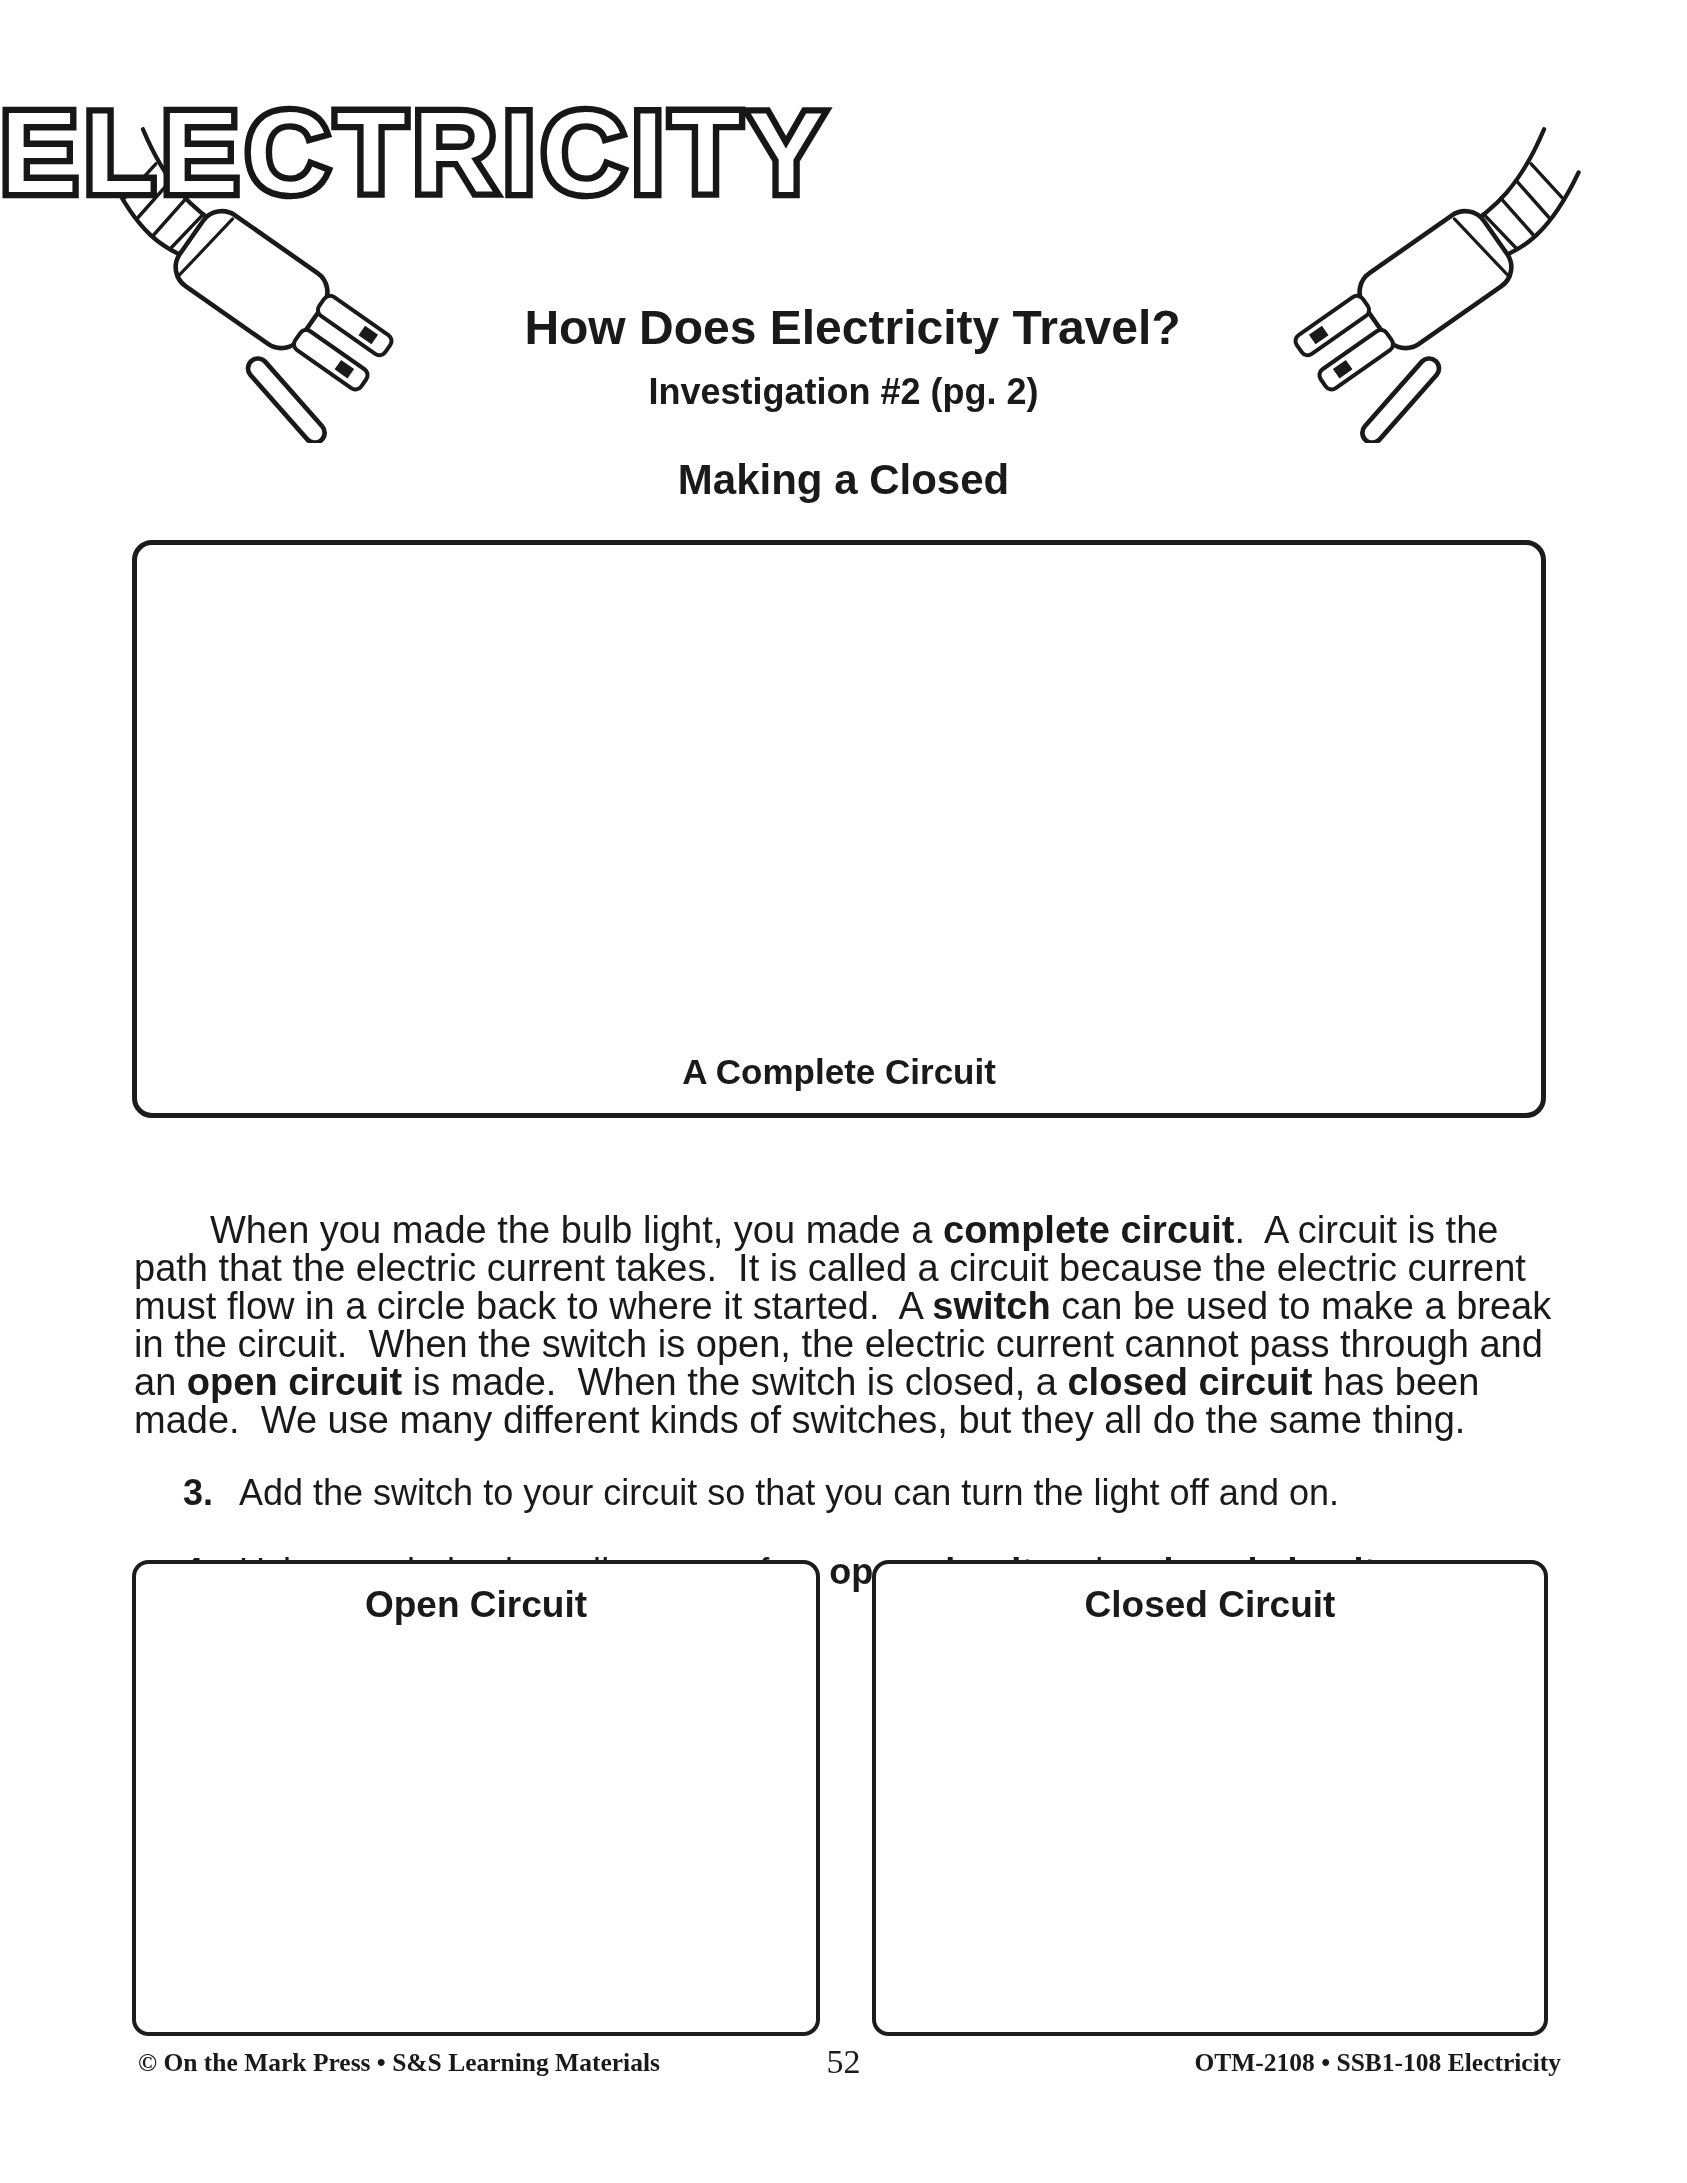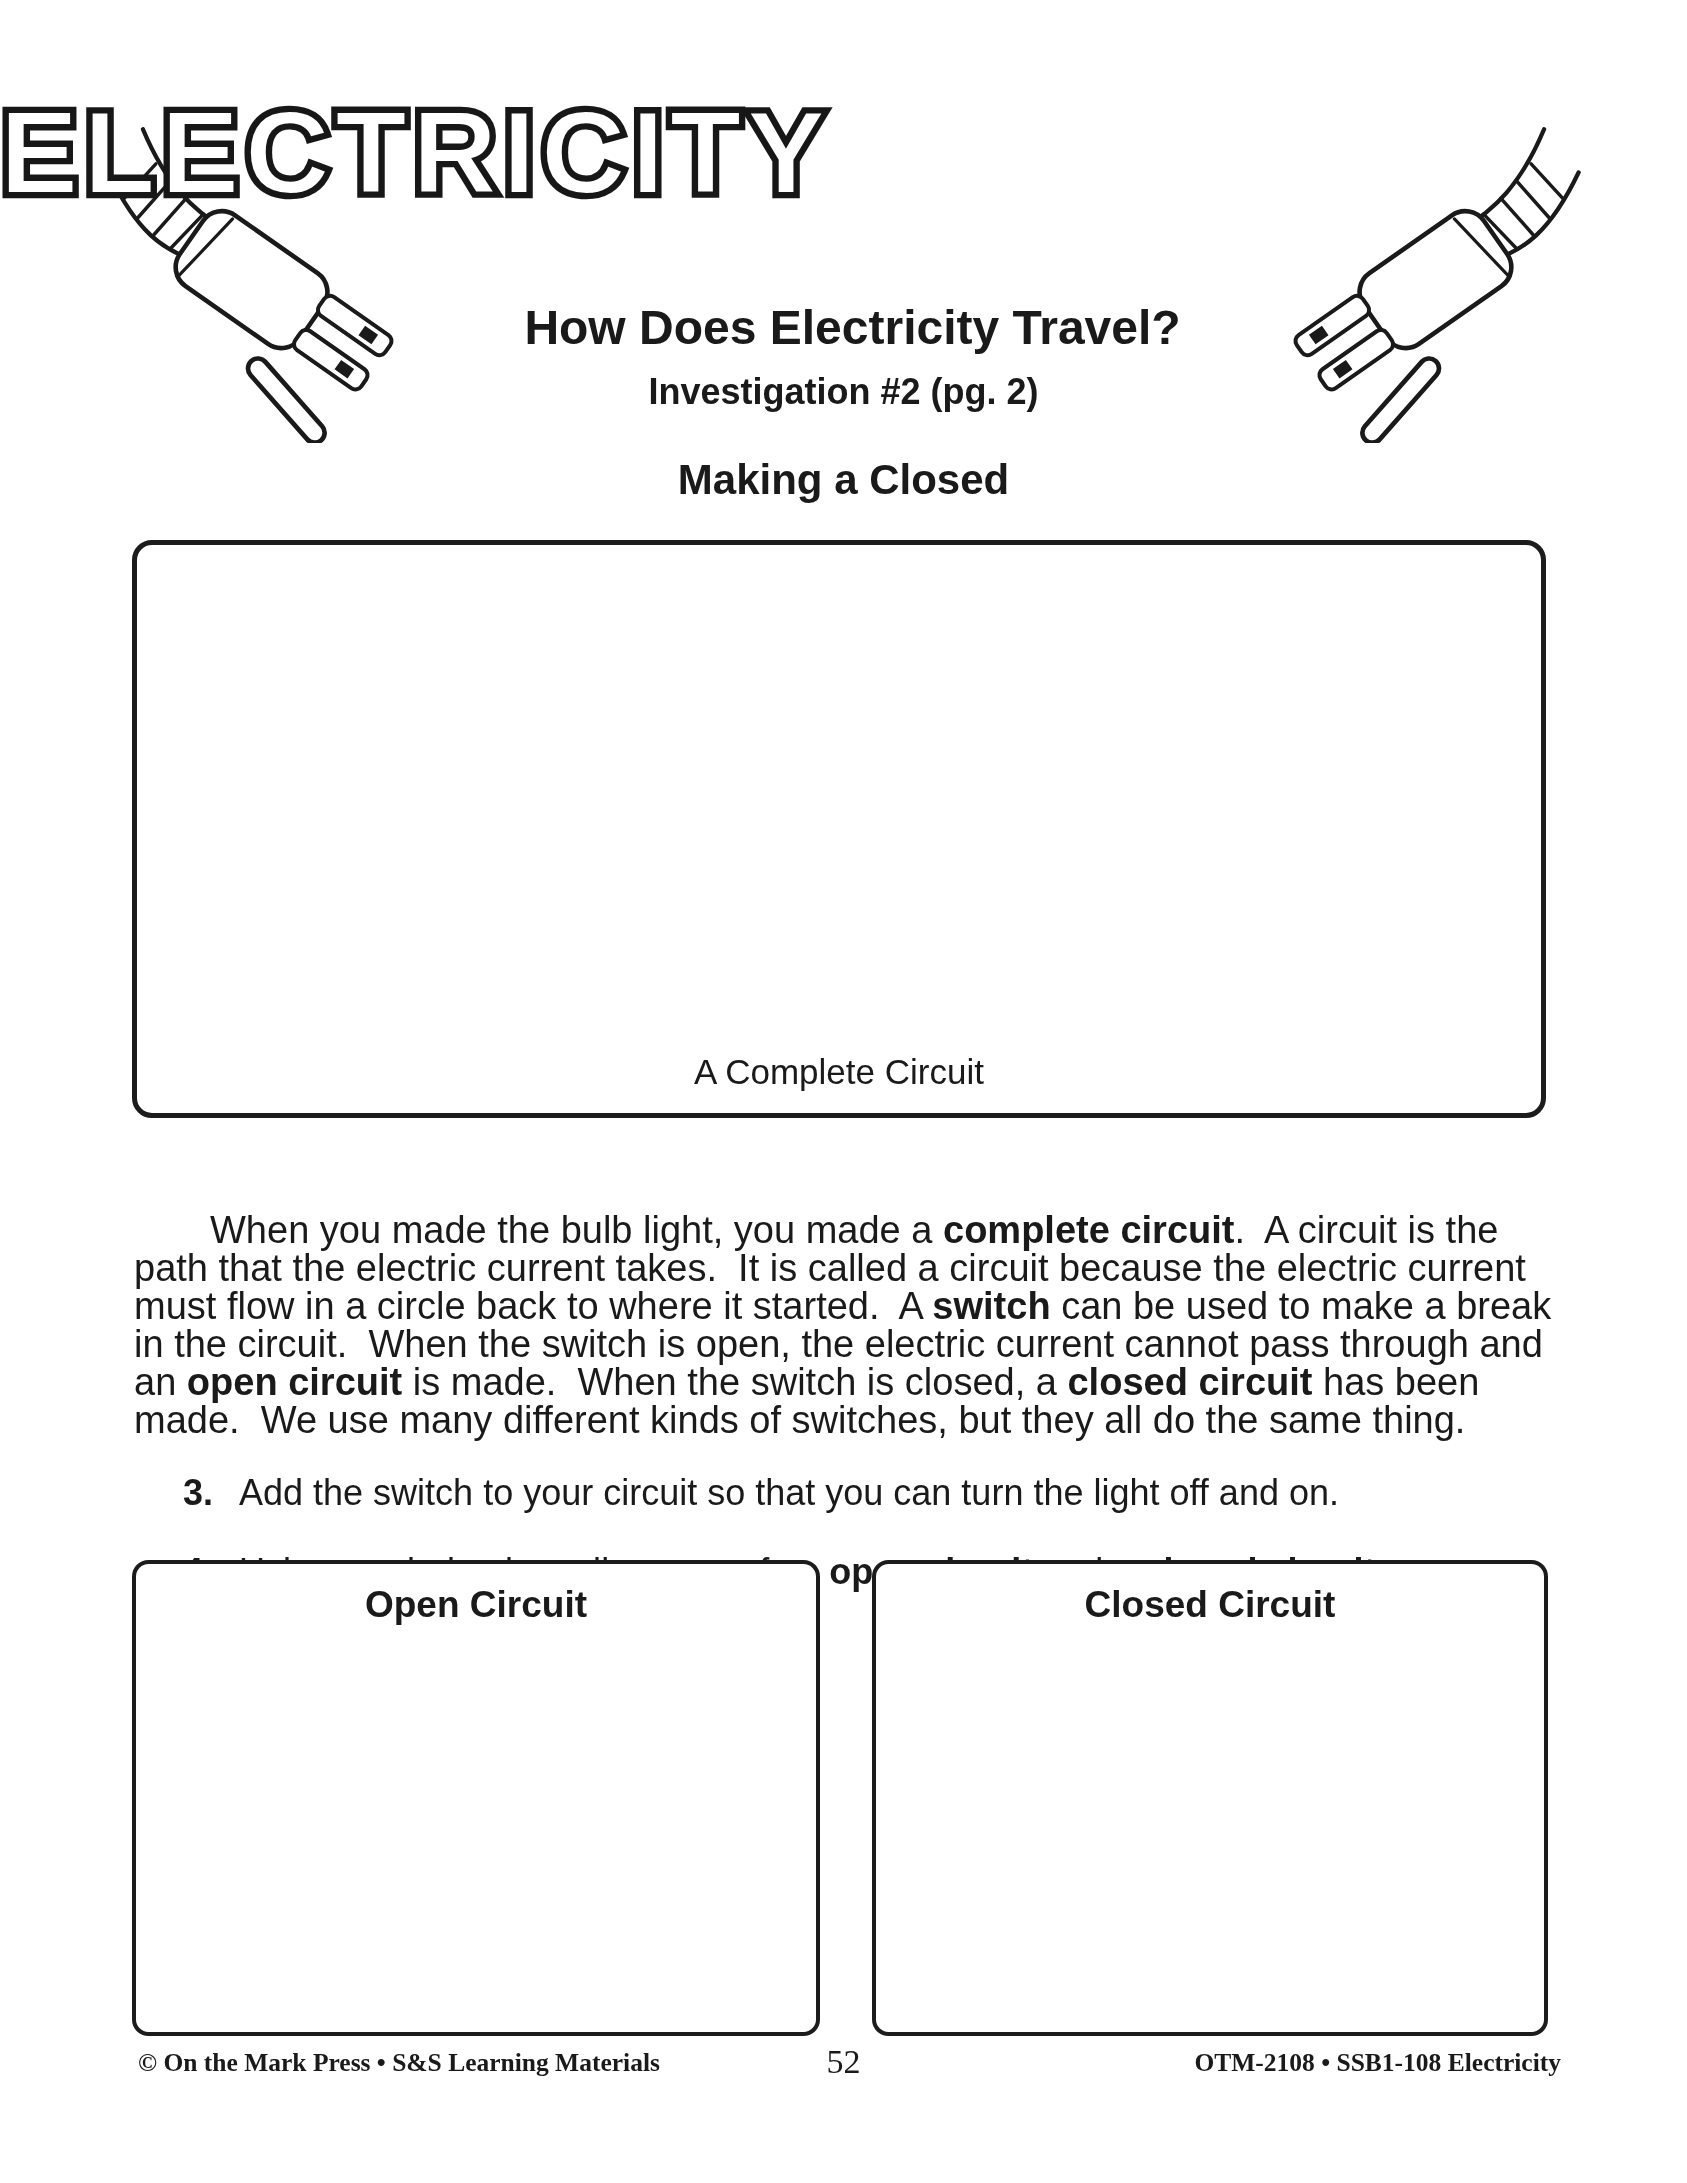--- a/index.html
+++ b/index.html
@@ -30,21 +30,21 @@
   .h-invest{position:absolute;left:0;top:371px;width:100%;margin:0;text-align:center;
     font-size:36px;font-weight:bold;}
   .h-making{position:absolute;left:0;top:456px;width:100%;margin:0;text-align:center;
     font-size:42px;font-weight:bold;}
 
   .big-box{
     position:absolute;left:132px;top:540px;width:1414px;height:578px;
     border:5px solid #1c1c1c;border-radius:20px;box-sizing:border-box;background:#fff;
   }
   .box-caption{position:absolute;left:0;bottom:21.4px;width:100%;text-align:center;
-    font-size:35px;font-weight:normal;}
+    font-size:35px;font-weight:bold;}
 
   .para{
     position:absolute;left:130px;top:1207px;width:1438px;margin:4px;
     font-size:38px;line-height:38px;white-space:pre-wrap;text-indent:76px;
   }
   .b{font-weight:bold;}
 
   .item{position:absolute;left:143px;width:1401px;font-size:36px;white-space:pre-wrap;}
   .item .num{font-weight:bold;display:inline-block;width:56px;}
   .item3{top:1430px;}

